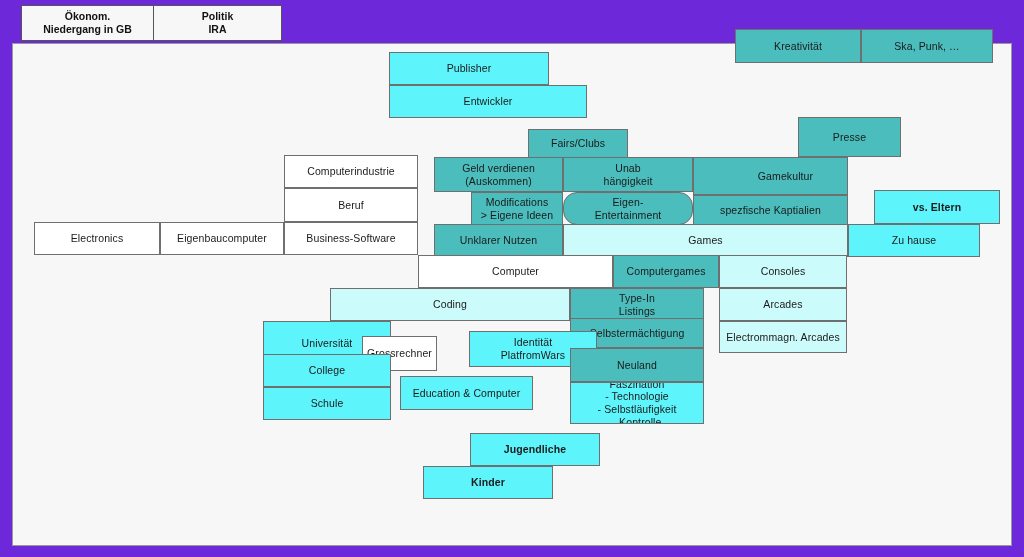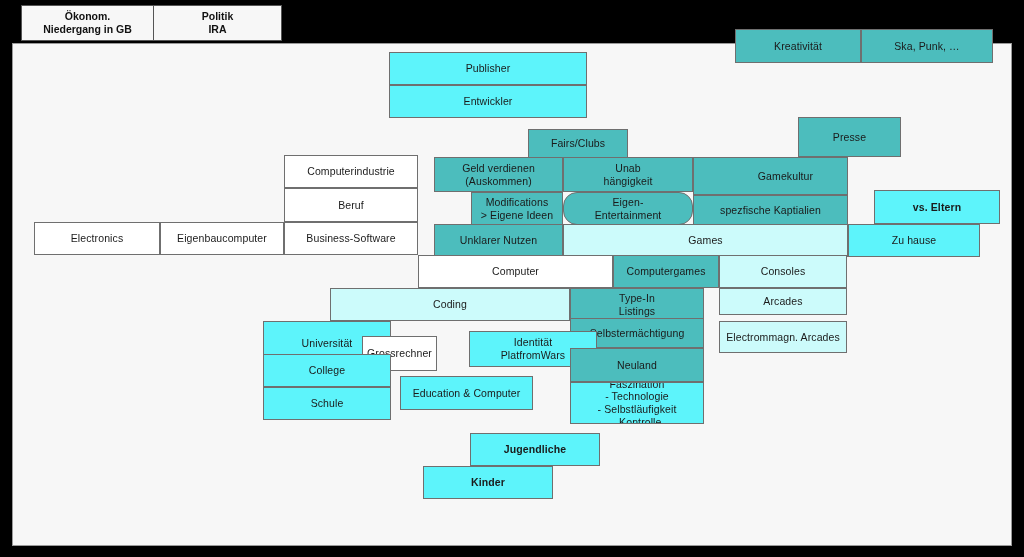--- a/index.html
+++ b/index.html
@@ -8,21 +8,21 @@
     padding: 0;
     background: #ffffff;
   }
   body {
     font-family: "Liberation Sans", "DejaVu Sans", sans-serif;
   }
   #stage {
     position: relative;
     width: 1024px;
     height: 557px;
-    background: #000000;
+    background: #6d28d9;
     overflow: hidden;
   }
   .canvas {
     position: absolute;
     background: #f7f7f7;
     border: 1px solid #9a9a9a;
     box-sizing: border-box;
   }
   .node {
     position: absolute;
@@ -69,21 +69,21 @@
   <div class="canvas" id="canvas" style="left: 12px; top: 43px; width: 1000px; height: 503px; background: rgb(247, 247, 247);"></div>
   <div id="headers-layer">
       <div class="hdr" style="left: 21px; top: 5px; width: 133px; height: 36px;">Ökonom.
 Niedergang in GB</div>
       <div class="hdr" style="left: 153px; top: 5px; width: 129px; height: 36px;">Politik
 IRA</div>
     </div>
   <div id="nodes-layer">
       <div class="node f-teal" style="left: 735px; top: 29px; width: 126px; height: 34px; text-align: right;">Kreativität</div>
       <div class="node f-teal" style="left: 861px; top: 29px; width: 132px; height: 34px;">Ska, Punk, …</div>
-      <div class="node f-cyan" style="left: 389px; top: 52px; width: 198px; height: 33px;">Publisher</div>
+      <div class="node f-cyan" style="left: 389px; top: 52px; width: 160px; height: 33px;">Publisher</div>
       <div class="node f-cyan" style="left: 389px; top: 85px; width: 198px; height: 33px;">Entwickler</div>
       <div class="node f-teal" style="left: 798px; top: 117px; width: 103px; height: 40px;">Presse</div>
       <div class="node f-teal" style="left: 528px; top: 129px; width: 100px; height: 29px;">Fairs/Clubs</div>
       <div class="node f-white" style="left: 284px; top: 155px; width: 134px; height: 33px;">Computerindustrie</div>
       <div class="node f-teal" style="left: 434px; top: 157px; width: 129px; height: 35px;">Geld verdienen
 (Auskommen)</div>
       <div class="node f-teal" style="left: 563px; top: 157px; width: 130px; height: 35px;">Unab
 hängigkeit</div>
       <div class="node f-teal" style="left: 693px; top: 157px; width: 155px; height: 38px; padding-left: 33px;">Gamekultur</div>
       <div class="node f-white" style="left: 284px; top: 188px; width: 134px; height: 34px;">Beruf</div>
@@ -98,21 +98,21 @@
       <div class="node f-white" style="left: 284px; top: 222px; width: 134px; height: 33px;">Business-Software</div>
       <div class="node f-teal" style="left: 434px; top: 224px; width: 129px; height: 33px;">Unklarer Nutzen</div>
       <div class="node f-pale" style="left: 563px; top: 224px; width: 285px; height: 33px;">Games</div>
       <div class="node f-cyan" style="left: 848px; top: 224px; width: 132px; height: 33px;">Zu hause</div>
       <div class="node f-white" style="left: 418px; top: 255px; width: 195px; height: 33px;">Computer</div>
       <div class="node f-teal" style="left: 613px; top: 255px; width: 106px; height: 33px;">Computergames</div>
       <div class="node f-pale" style="left: 719px; top: 255px; width: 128px; height: 33px;">Consoles</div>
       <div class="node f-pale" style="left: 330px; top: 288px; width: 240px; height: 33px;">Coding</div>
       <div class="node f-teal" style="left: 570px; top: 288px; width: 134px; height: 33px;">Type-In
 Listings</div>
-      <div class="node f-pale" style="left: 719px; top: 288px; width: 128px; height: 27px;">Arcades</div>
+      <div class="node f-pale" style="left: 719px; top: 288px; width: 128px; height: 33px;">Arcades</div>
       <div class="node f-cyan" style="left: 263px; top: 321px; width: 128px; height: 44px; text-align: right;">Universität</div>
       <div class="node f-teal" style="left: 570px; top: 318px; width: 134px; height: 30px;">Selbstermächtigung</div>
       <div class="node f-pale" style="left: 719px; top: 321px; width: 128px; height: 32px;">Electrommagn. Arcades</div>
       <div class="node f-white" style="left: 362px; top: 336px; width: 75px; height: 35px;">Grossrechner</div>
       <div class="node f-cyan" style="left: 469px; top: 331px; width: 128px; height: 36px;">Identität
 PlatfromWars</div>
       <div class="node f-cyan" style="left: 263px; top: 354px; width: 128px; height: 33px;">College</div>
       <div class="node f-teal" style="left: 570px; top: 348px; width: 134px; height: 34px;">Neuland</div>
       <div class="node f-cyan" style="left: 400px; top: 376px; width: 133px; height: 34px;">Education &amp; Computer</div>
       <div class="node f-cyan" style="left: 570px; top: 382px; width: 134px; height: 42px;">Faszination

